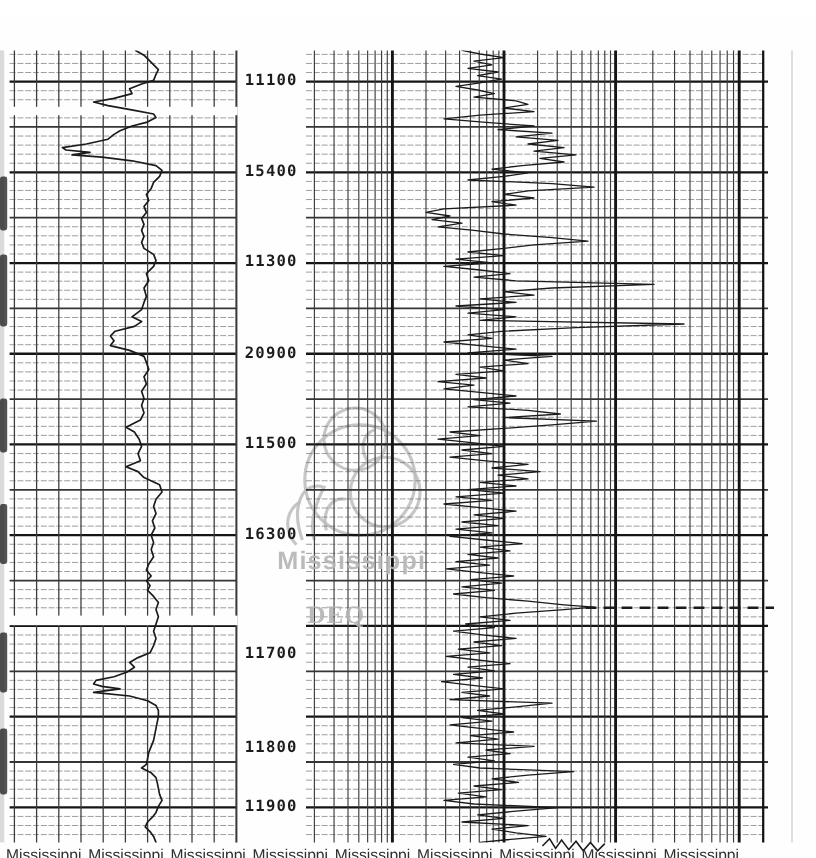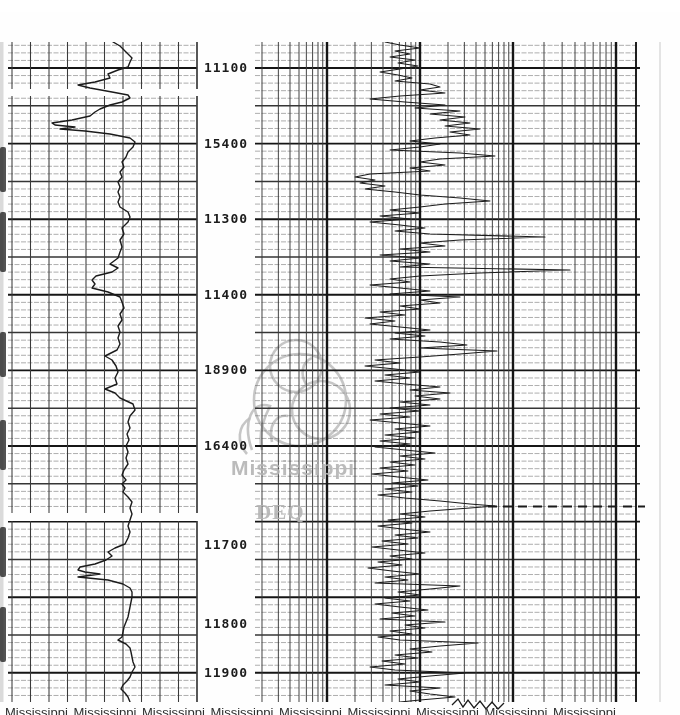--- a/index.html
+++ b/index.html
@@ -290,23 +290,23 @@
       <polyline points="113,30 120,34 126,40 132,46 130,50 128,55 118,58 108,62 110,66 95,70 78,73 90,76 112,80 128,83 130,86 122,90 110,93 100,97 95,100 90,104 72,108 52,111 55,113 75,115 60,117 85,119 110,122 130,126 135,130 133,135 128,140 126,145 122,150 124,155 120,160 122,165 118,170 120,175 118,180 120,185 118,190 120,195 128,200 130,205 128,210 122,216 124,222 120,228 122,235 120,240 118,246 110,252 118,256 112,260 96,264 92,268 95,272 92,276 108,280 120,285 122,290 124,296 120,302 122,308 118,314 120,320 118,326 120,332 117,338 105,344 112,348 116,354 118,360 115,366 117,372 105,377 115,381 120,386 133,392 135,398 130,404 128,410 130,416 127,422 129,428 126,434 128,440 126,446 128,452 124,458 122,463 126,468 122,472 125,476 123,480 128,485 132,490 130,496 132,502 130,508 128,514 130,520 128,526 125,532 115,536 108,540 112,544 106,548 95,552 80,555 78,558 85,560 100,562 78,565 108,568 123,572 130,576 132,580 132,585 131,590 130,595 129,600 128,605 126,610 124,615 123,620 122,625 118,628 126,632 130,636 131,640 132,645 133,650 135,655 132,660 130,665 127,669 123,673 121,677 125,681 128,685 130,690" fill="none" stroke="#1b1b1b" stroke-width="1.4" stroke-linejoin="round" stroke-linecap="round" clip-path="url(#clipL)"></polyline>
       <polyline points="385,30 400,33 420,36 395,39 410,42 390,45 415,48 398,51 418,54 400,57 380,60 398,63 412,66 395,69 430,72 440,75 420,78 445,81 400,84 370,87 405,90 445,93 415,96 460,99 430,102 465,105 440,108 470,111 445,114 480,117 450,120 470,123 435,126 410,129 440,132 420,135 390,138 460,141 495,144 440,147 420,150 445,153 410,156 430,159 370,162 355,165 375,168 360,171 385,174 365,177 395,180 420,183 460,186 490,189 445,192 420,195 390,198 420,201 380,204 410,207 370,210 400,213 425,216 395,219 430,222 545,225 460,228 420,231 445,234 400,237 430,240 380,243 420,246 390,249 430,252 400,255 570,258 480,261 420,264 390,267 410,270 370,273 400,276 430,279 390,282 460,285 420,288 440,291 400,294 420,297 380,300 405,303 365,306 395,309 370,312 400,315 430,318 395,321 425,324 390,327 440,330 467,333 420,336 497,339 460,342 420,345 375,348 400,351 365,354 395,357 420,360 385,363 410,366 375,369 405,372 440,375 410,378 450,381 415,384 440,387 400,390 430,393 390,396 420,399 380,402 410,405 370,408 400,411 430,414 395,417 420,420 385,423 415,426 380,429 410,432 375,435 405,438 435,441 400,444 425,447 390,450 415,453 380,456 408,459 372,462 398,465 428,468 392,471 418,474 385,477 412,480 378,483 405,486 440,489 470,492 495,494 470,496 430,499 400,502 425,505 388,508 412,511 378,514 402,517 430,520 395,523 418,526 382,529 408,532 372,535 398,538 425,541 390,544 412,547 378,550 402,553 368,556 392,559 420,562 385,565 408,568 375,571 460,574 430,577 398,580 420,583 385,586 410,589 375,592 400,595 428,598 392,601 415,604 380,607 445,610 405,613 425,616 390,619 412,622 378,625 400,628 478,631 440,634 410,637 432,640 395,643 418,646 382,649 405,652 370,655 395,658 465,661 430,664 398,667 420,670 385,673 440,676 410,679 430,682 455,685 420,688 400,690" fill="none" stroke="#1b1b1b" stroke-width="1.1" stroke-linejoin="round" stroke-linecap="round" clip-path="url(#clipR)"></polyline>
       <line x1="488" y1="494.5" x2="645" y2="494.5" stroke="#1b1b1b" stroke-width="2" stroke-dasharray="9 6"></line>
       <polyline points="452,693 458,687 463,695 468,688 474,696 480,689 486,697 492,690 498,697 504,691" fill="none" stroke="#1b1b1b" stroke-width="1.3"></polyline>
     </svg>
 
   <div id="depth-labels">
       <div class="depth-label" style="left: 200px; top: 48px;">11100</div>
       <div class="depth-label" style="left: 200px; top: 123.6px;">15400</div>
       <div class="depth-label" style="left: 200px; top: 199.2px; text-align: center;">11300</div>
-      <div class="depth-label" style="left: 200px; top: 274.8px;">11400</div>
-      <div class="depth-label" style="left: 200px; top: 350.4px;">18900</div>
-      <div class="depth-label" style="left: 200px; top: 426px;">16400</div>
+      <div class="depth-label" style="left: 200px; top: 274.8px;">20900</div>
+      <div class="depth-label" style="left: 200px; top: 350.4px;">11500</div>
+      <div class="depth-label" style="left: 200px; top: 426px;">16300</div>
       <div class="depth-label" style="left: 200px; top: 525px;">11700</div>
       <div class="depth-label" style="left: 200px; top: 604px;">11800</div>
       <div class="depth-label" style="left: 200px; top: 652.8px; text-align: center;">11900</div>
     </div>
 
   <div class="wm-text" id="wm-line1">Mississippi</div>
   <div class="wm-text" id="wm-line2">DEQ</div>
 
   <div id="footer-row">
       <span class="footer-word" style="left: 5px;">Mississippi</span>

